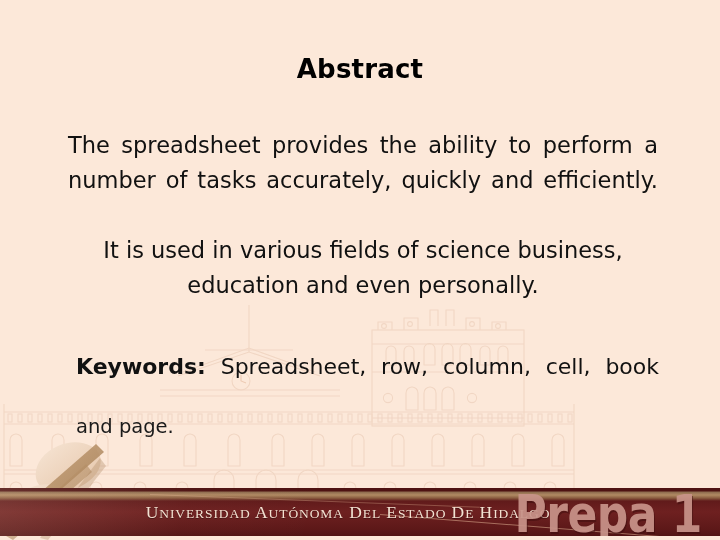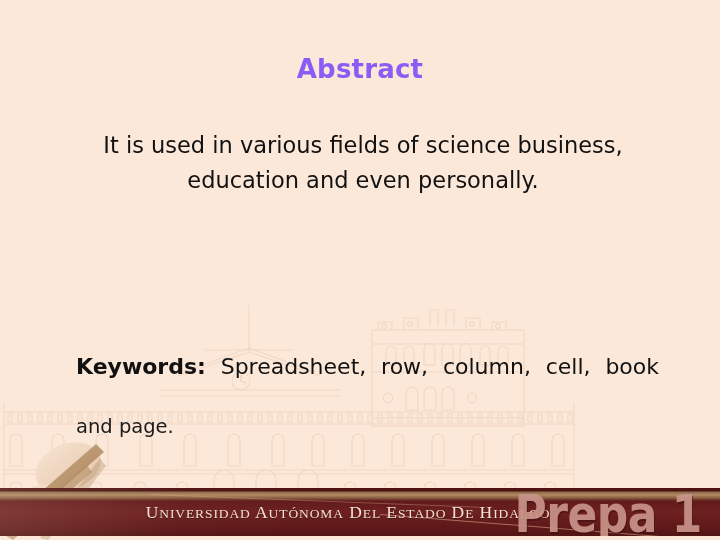--- a/index.html
+++ b/index.html
@@ -115,21 +115,21 @@
   .page-title {
     position: absolute;
     left: 0;
     top: 54px;
     width: 720px;
     text-align: center;
     font-family: "DejaVu Sans", sans-serif;
     font-weight: bold;
     font-size: 26px;
     letter-spacing: 0.2px;
-    color: #8b5cf6;
+    color: #000000;
   }
 
   .body-block {
     position: absolute;
     left: 68px;
     top: 128px;
     width: 590px;
   }
   .para {
     font-family: "DejaVu Sans", sans-serif;
@@ -307,20 +307,21 @@
       <line x1="574" y1="404" x2="574" y2="500"></line>
       <line x1="4" y1="404" x2="4" y2="500"></line>
     </g>
   </svg>
 
   <div class="content">
 
     <div class="page-title">Abstract</div>
 
     <div class="body-block">
+      <p class="para justified">The spreadsheet provides the ability to perform a number of tasks accurately, quickly and efficiently.</p>
       <p class="para plain">It is used in various fields of science business, education and even personally.</p>
     </div>
 
     <div class="keywords-block">
       <p class="kw-line"><span class="kw-label">Keywords:</span> <span>Spreadsheet, row, column, cell, book</span></p>
       <div class="kw-tail">and page.</div>
     </div>
 
   </div>
 

